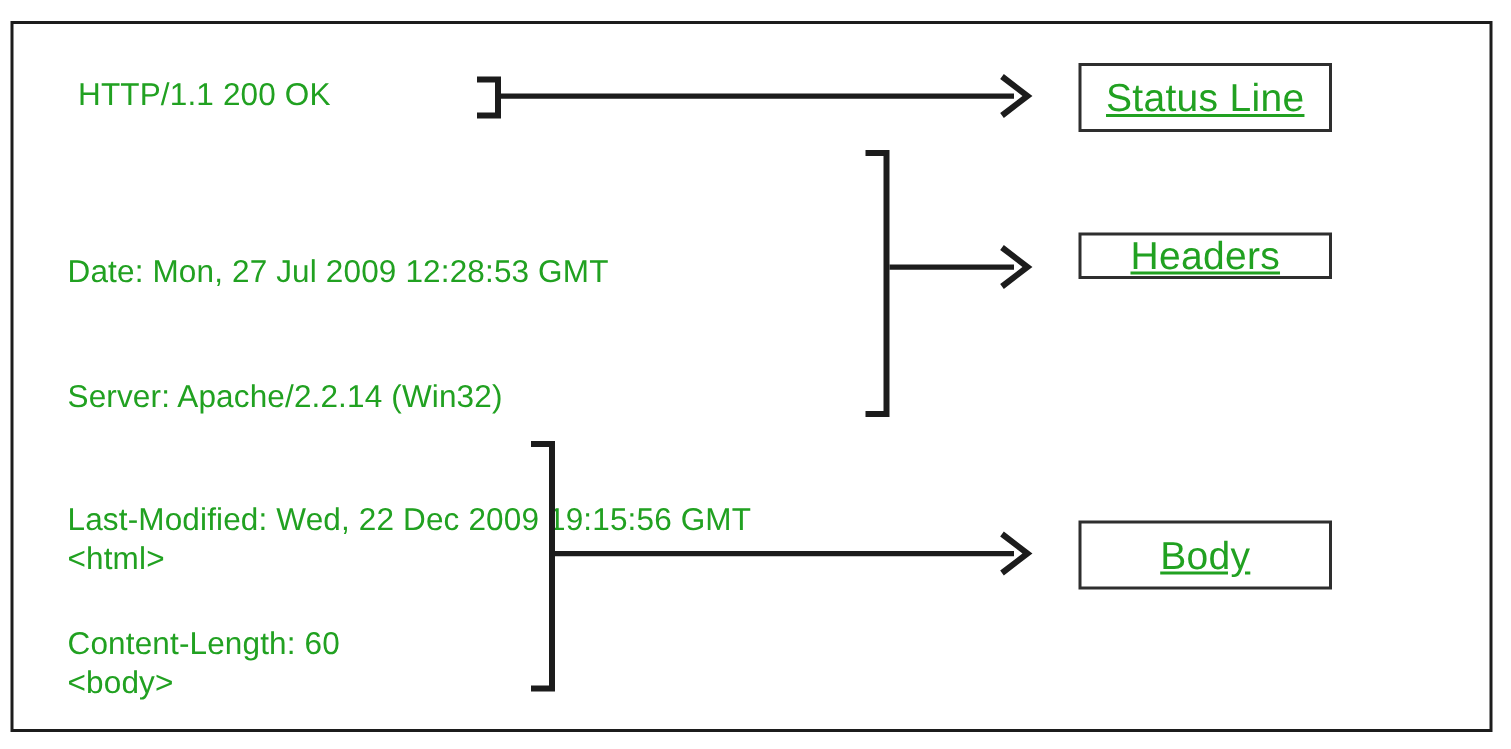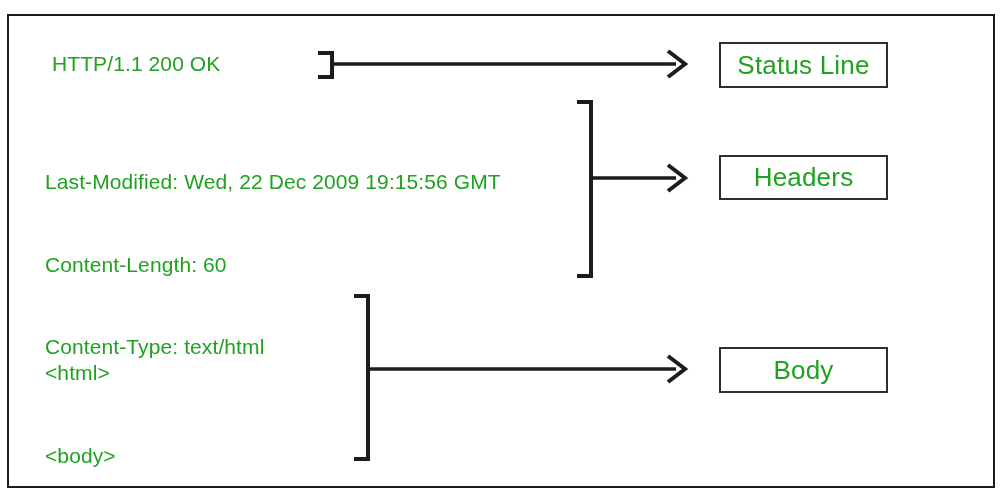--- a/index.html
+++ b/index.html
@@ -56,34 +56,37 @@
     width: 169px;
     height: 46px;
     background: #ffffff;
     border: 2px solid #2e2e2e;
     display: flex;
     align-items: center;
     justify-content: center;
     color: var(--green);
     font-size: 26px;
     letter-spacing: 0.2px;
+    text-decoration: underline;
   }
   .status-box  { top: 42px; }
-  .headers-box { top: 155px; height: 45px; }
+  .headers-box { top: 155px; height: 31px; }
   .body-box    { top: 347px; text-align: center; }
 </style>
 </head>
 <body>
 
 <div class="stage">
   <div class="frame"></div>
 
   <div class="green-text status-text">HTTP/1.1 200 OK</div>
 
   <div class="green-text headers-text">
+    <div>Date: Mon, 27 Jul 2009 12:28:53 GMT</div>
+    <div>Server: Apache/2.2.14 (Win32)</div>
     <div>Last-Modified: Wed, 22 Dec 2009 19:15:56 GMT</div>
     <div>Content-Length: 60</div>
     <div>Content-Type: text/html</div>
     
   </div>
 
   <div class="green-text body-text">
     <div>&lt;html&gt;</div>
     <div>&lt;body&gt;</div>
     

